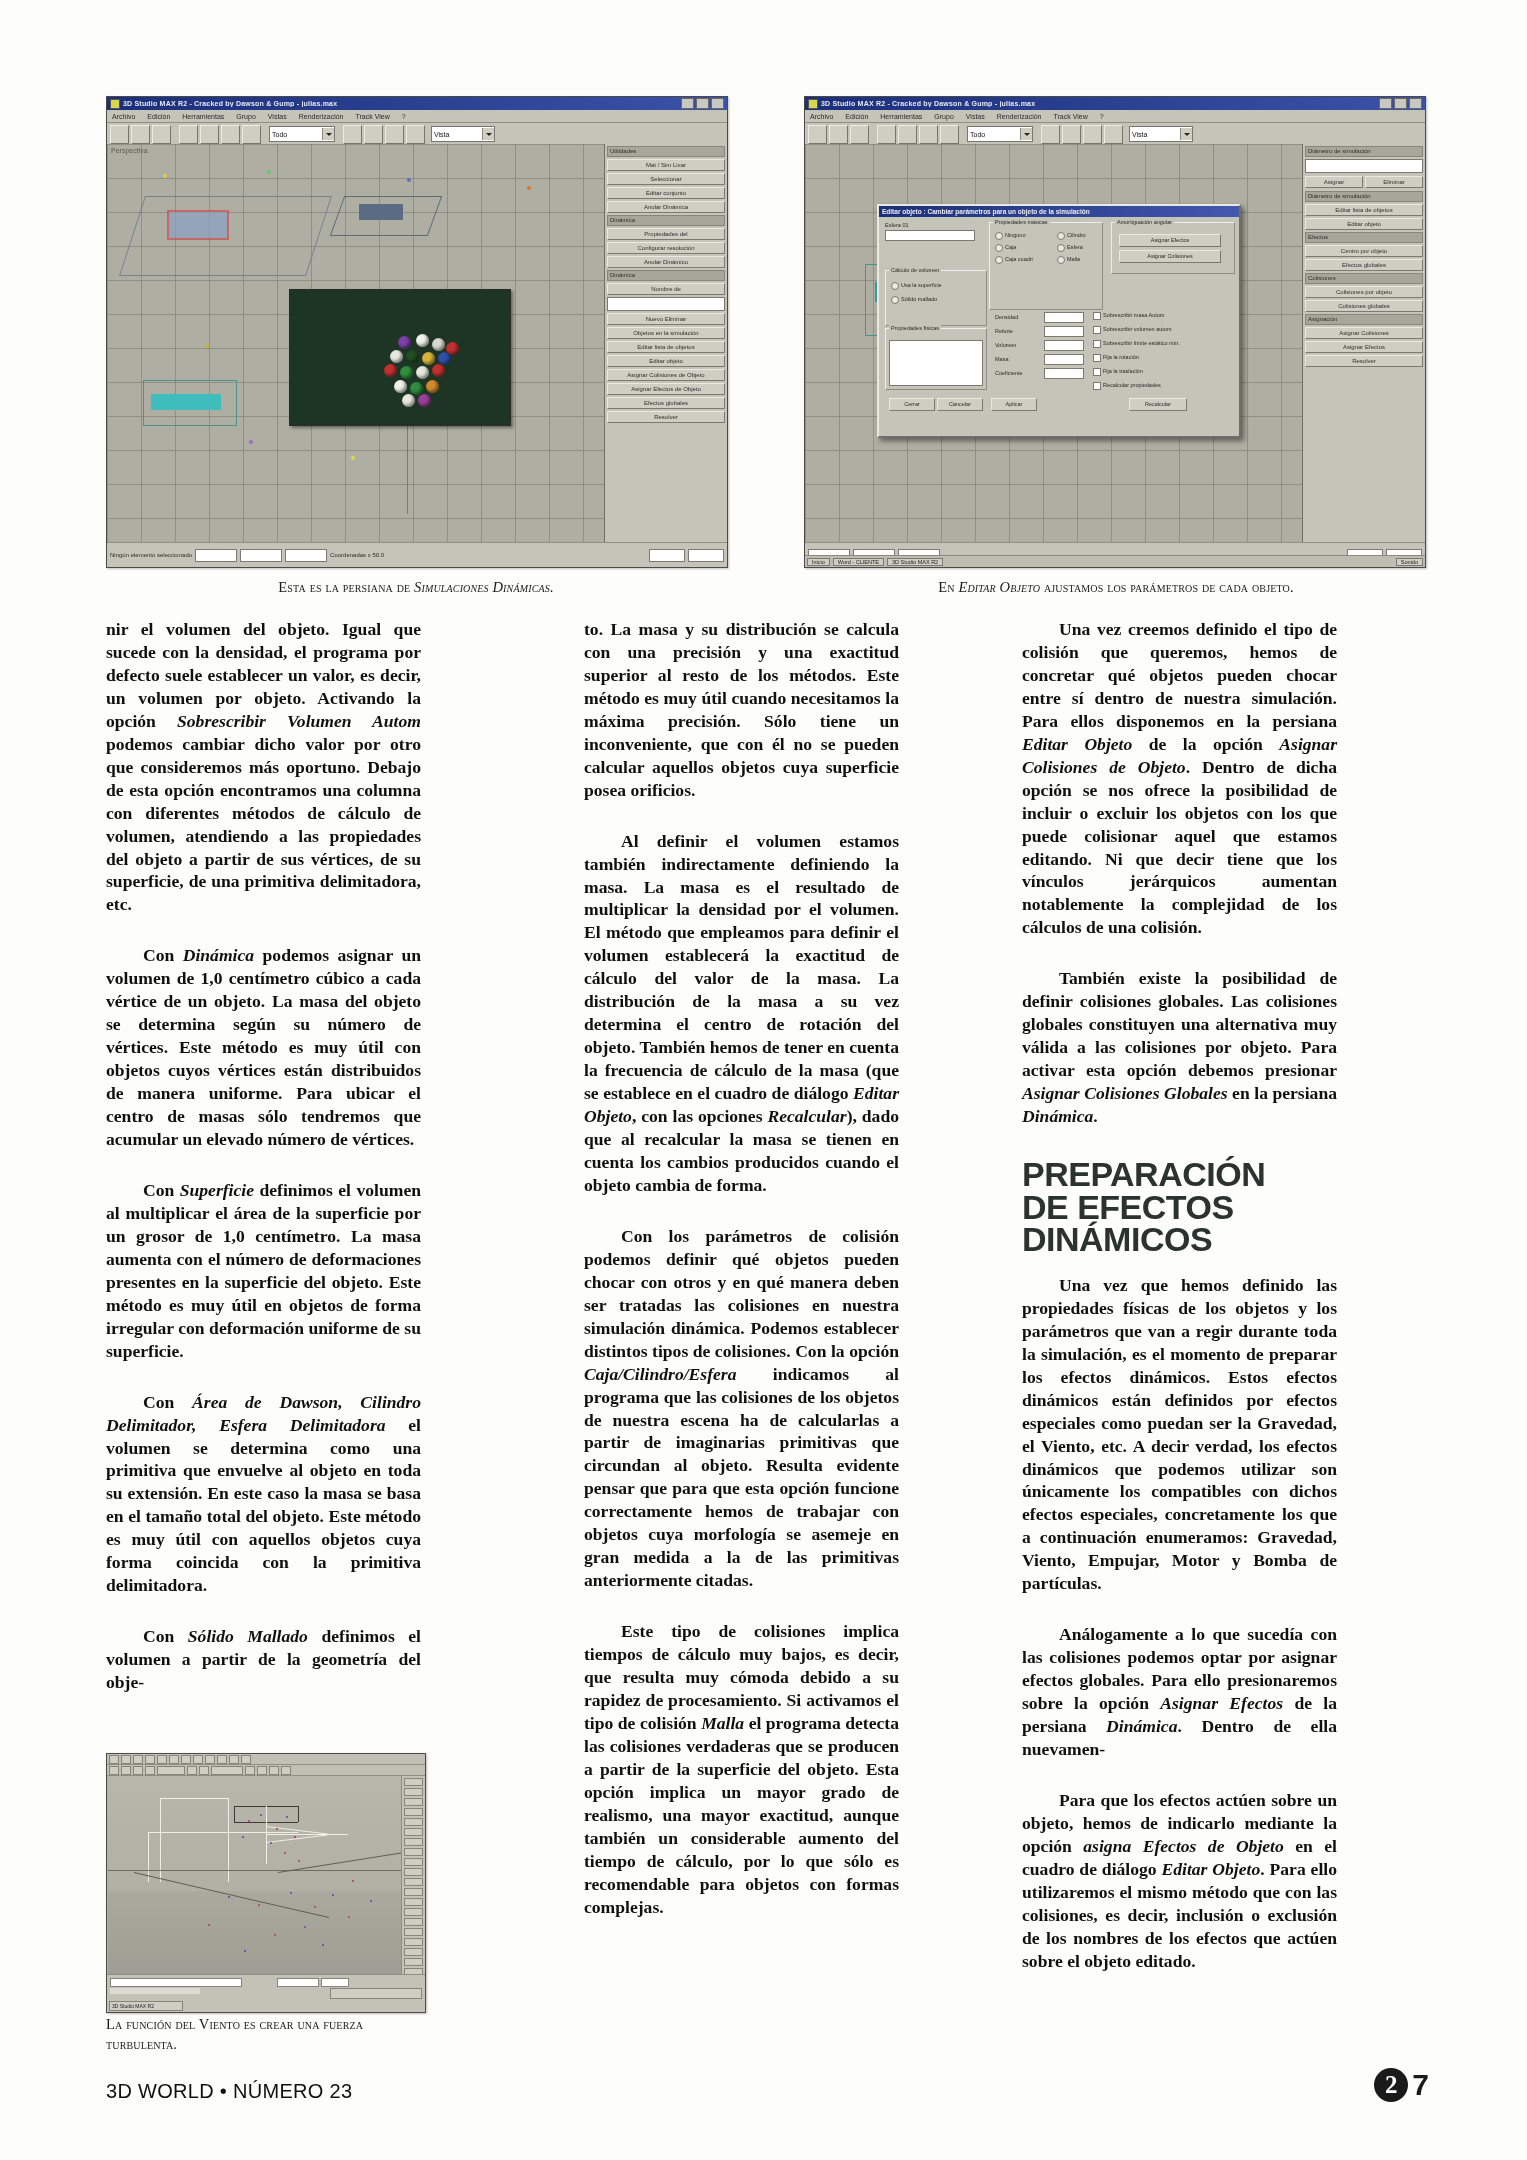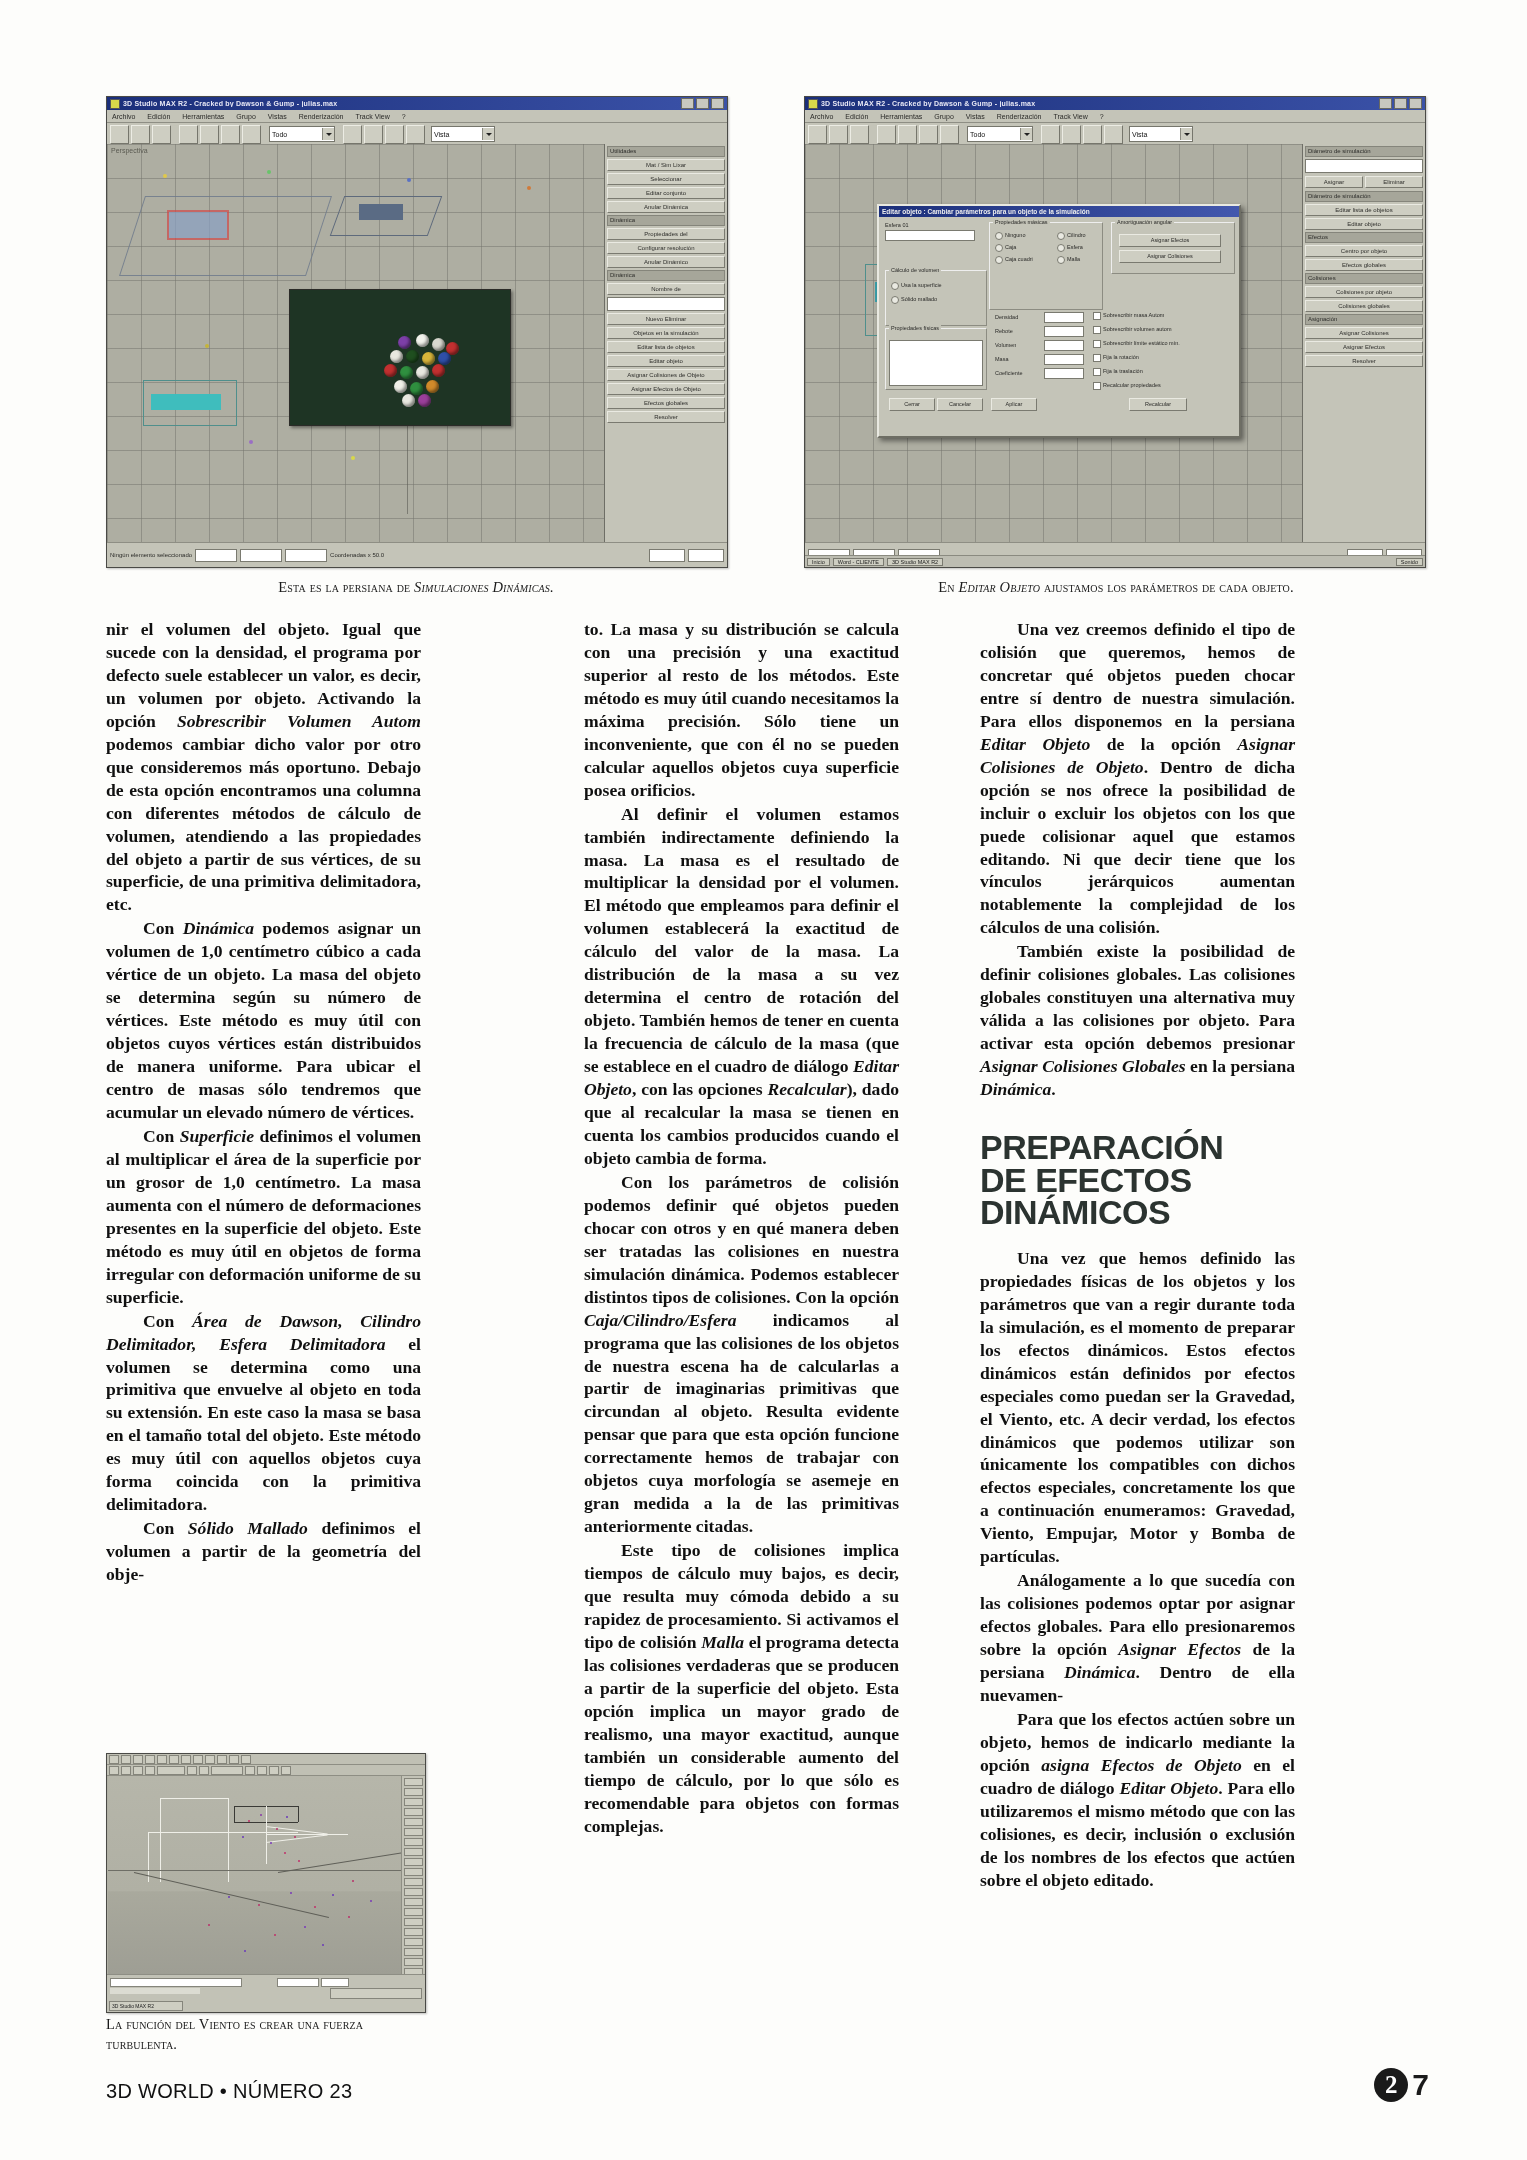--- a/index.html
+++ b/index.html
@@ -322,28 +322,28 @@
     top:618px;
     width:315px;
     font-size:17.6px;
     line-height:1.305;
     text-align:justify;
     color:#101010;
     hyphens:none;
   }
   #col1 { left:106px; }
   #col2 { left:584px; }
-  #col3 { left:980px; }
+  #col3 { left:1022px; }
 
   .col p {
     margin:0 0 0 0;
     text-indent:2.1em;
     font-weight:bold;
   }
-  .col p + p { margin-top:1px; }
+  .col p + p { margin-top:28px; }
   .col p.noind { text-indent:0; }
   .col i, .col em { font-style:italic; }
 
   h2.sect {
     font-family:"Liberation Sans","DejaVu Sans",sans-serif;
     font-weight:bold;
     font-size:34px;
     line-height:0.96;
     letter-spacing:-0.5px;
     margin:30px 0 18px 0;

